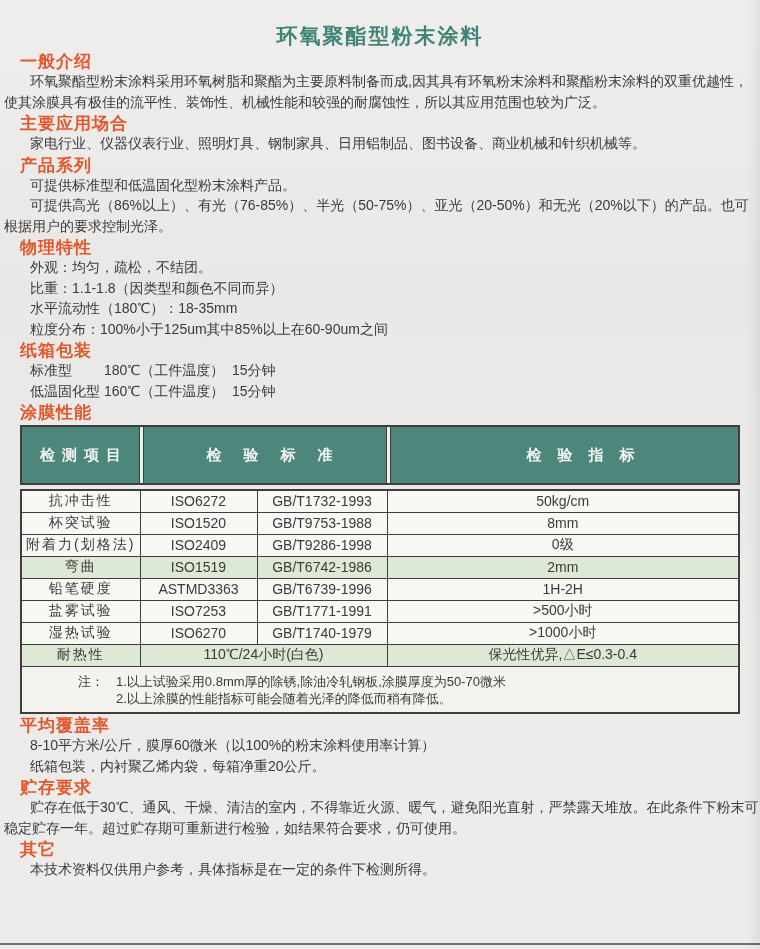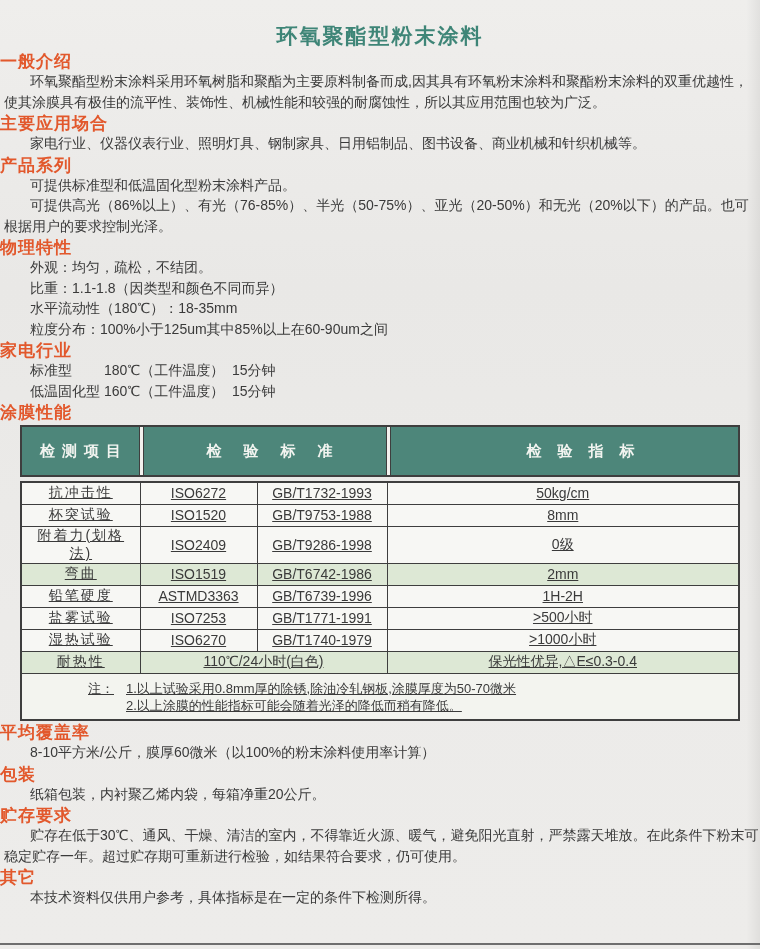--- a/index.html
+++ b/index.html
@@ -12,21 +12,21 @@
     position: relative; overflow: hidden;
   }
   .page { width: 760px; }
   .title {
     margin: 0; padding-top: 22px;
     text-align: center;
     font-size: 21px; font-weight: bold; letter-spacing: 2px;
     color: var(--title-green, #3e8577);
   }
   h2.heading {
-    margin: 2px 0 0 0;
+    margin: 2px 0 0 20px;
     font-size: 17px; line-height: 19px; font-weight: bold;
     color: var(--heading-orange, #e2582c);
     letter-spacing: 1px;
   }
   .para {
     margin: 0 1px 0 4px;
     font-size: 14px; line-height: 20.5px;
     text-indent: 26px;
     word-break: break-all; overflow-wrap: anywhere;
   }
@@ -42,42 +42,41 @@
   
   .tablewrap { margin: 3px 20px 0 20px; }
   .thead {
     display: flex; column-gap: 3px;
     border: 2px solid #3e3e3e;
     background: #f2f1ee;
   }
   .thead .hc {
     background: var(--table-header-bg, #4d867a);
     color: var(--table-header-text, #f2f4f0);
-    height: 48px; display: flex; align-items: center; justify-content: center;
+    height: 56px; display: flex; align-items: center; justify-content: center;
     font-size: 15px; font-weight: bold;
   }
   .hc1 { flex: 0 0 118px; letter-spacing: 7px; border-right: 1px solid #3e3e3e; }
   .hc1 span { margin-right: -7px; }
   .hc2 { flex: 0 0 244px; letter-spacing: 22px; border-left: 1px solid #3e3e3e; border-right: 1px solid #3e3e3e; }
   .hc2 span { margin-right: -22px; margin-left: 9px; }
   .hc3 { flex: 1 1 auto; letter-spacing: 16px; border-left: 1px solid #3e3e3e; padding-left: 32px; }
   .hc3 span { margin-right: -16px; }
 
   table.btable {
     width: 100%; margin-top: 4px;
     border-collapse: collapse; table-layout: fixed;
     border: 2px solid #3e3e3e;
     font-size: 14px;
   }
   table.btable td {
     border: 1.5px solid #3e3e3e;
-    height: 22px; padding: 0 12px;
+    height: 22px; padding: 0 2px;
     text-align: center;
     background: #f7f7f4;
-    text-decoration: underline;
   }
   table.btable td.c1 { letter-spacing: 2px; }
   tr.tint td { background: var(--row-tint, #dde8d5); }
   tr.note td {
     height: 47px; text-align: left; vertical-align: top;
     background: #f3f4ef; font-size: 13px; line-height: 17px;
   }
   .noteflex { display: flex; padding: 6px 0 0 54px; }
   .notelabel { flex: 0 0 38px; }
 
@@ -109,21 +108,21 @@
   <h2 class="heading">产品系列</h2>
   <p class="para">可提供标准型和低温固化型粉末涂料产品。</p>
   <p class="para">可提供高光（86%以上）、有光（76-85%）、半光（50-75%）、亚光（20-50%）和无光（20%以下）的产品。也可根据用户的要求控制光泽。</p>
 
   <h2 class="heading">物理特性</h2>
   <div class="item-line">外观：均匀，疏松，不结团。</div>
   <div class="item-line">比重：1.1-1.8（因类型和颜色不同而异）</div>
   <div class="item-line">水平流动性（180℃）：18-35mm</div>
   <div class="item-line">粒度分布：100%小于125um其中85%以上在60-90um之间</div>
 
-  <h2 class="heading">家电行业</h2>
+  <h2 class="heading">纸箱包装</h2>
   <div class="curing-row">
     <span class="curing-type">标准型</span>
     <span class="curing-temp">180℃（工件温度）</span>
     <span class="curing-time">15分钟</span>
   </div>
   <div class="curing-row">
     <span class="curing-type">低温固化型</span>
     <span class="curing-temp">160℃（工件温度）</span>
     <span class="curing-time">15分钟</span>
   </div>
@@ -208,21 +207,20 @@
             </div>
           </td>
         </tr>
       </tbody>
     </table>
   </div>
 
   <h2 class="heading sec-gap">平均覆盖率</h2>
   <div class="item-line">8-10平方米/公斤，膜厚60微米（以100%的粉末涂料使用率计算）</div>
 
-  <h2 class="heading">包装</h2>
   <div class="item-line">纸箱包装，内衬聚乙烯内袋，每箱净重20公斤。</div>
 
   <h2 class="heading">贮存要求</h2>
   <p class="para">贮存在低于30℃、通风、干燥、清洁的室内，不得靠近火源、暖气，避免阳光直射，严禁露天堆放。在此条件下粉末可稳定贮存一年。超过贮存期可重新进行检验，如结果符合要求，仍可使用。</p>
 
 
   <h2 class="heading">其它</h2>
   <p class="para">本技术资料仅供用户参考，具体指标是在一定的条件下检测所得。</p>
 
 </div>

